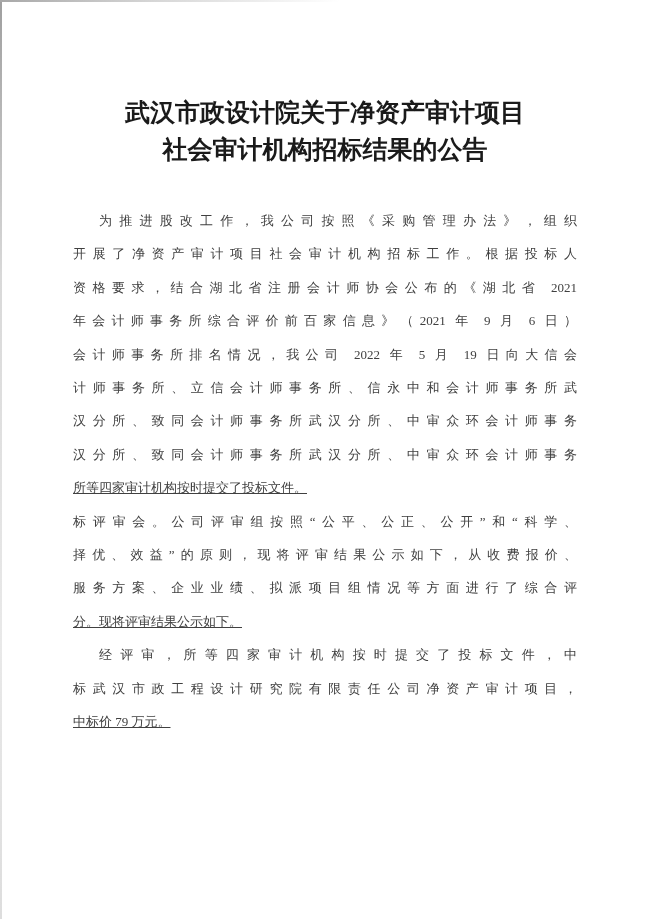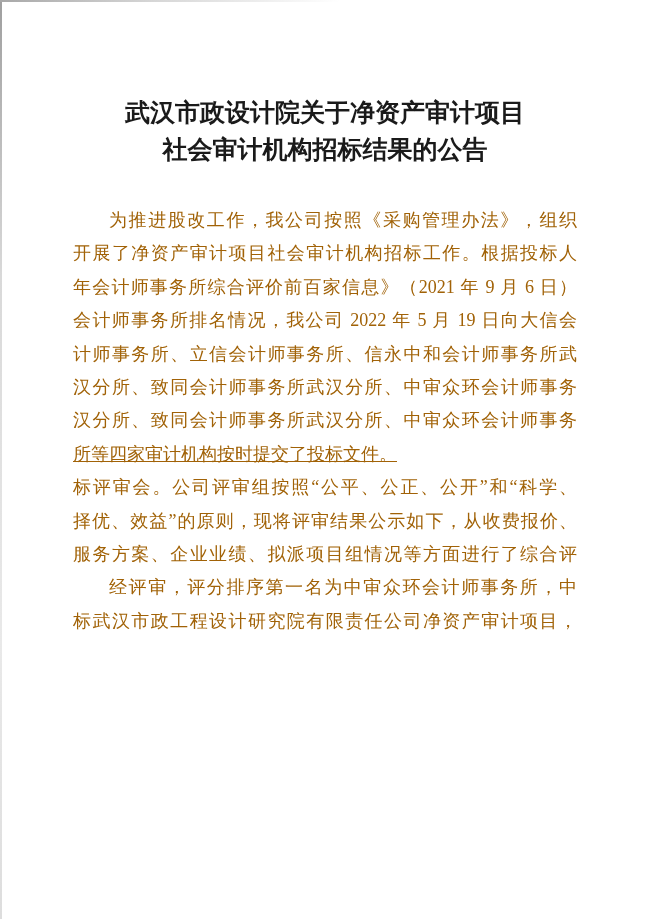--- a/index.html
+++ b/index.html
@@ -35,22 +35,22 @@
     text-align: center;
     font-weight: bold;
     font-size: 25px;
     line-height: 37px;
     color: #1a1a1a;
   }
   .doc-body {
     position: absolute;
     left: 73px; top: 204px;
     width: 504px;
-    font-size: 18px;
-    color: #a16207;
+    font-size: 13px;
+    color: #404040;
   }
   .paragraph { margin: 0; padding: 0; }
   .line {
     line-height: 33.4px;
     white-space: nowrap;      
     text-align: justify;
     text-align-last: justify; 
     white-space: normal;
   }
   .line.indent { text-indent: 2em; }
@@ -68,30 +68,33 @@
 
   <div class="doc-title">
     <div>武汉市政设计院关于净资产审计项目</div>
     <div>社会审计机构招标结果的公告</div>
   </div>
 
   <div class="doc-body">
       <div class="paragraph">
         <div class="line indent">为推进股改工作，我公司按照《采购管理办法》，组织</div>
         <div class="line">开展了净资产审计项目社会审计机构招标工作。根据投标人</div>
+        <div class="line">资格要求，结合湖北省注册会计师协会公布的《湖北省 2021</div>
         <div class="line">年会计师事务所综合评价前百家信息》（2021 年 9 月 6 日）</div>
         <div class="line">会计师事务所排名情况，我公司 2022 年 5 月 19 日向大信会</div>
         <div class="line">计师事务所、立信会计师事务所、信永中和会计师事务所武</div>
         <div class="line">汉分所、致同会计师事务所武汉分所、中审众环会计师事务</div>
         <div class="line">汉分所、致同会计师事务所武汉分所、中审众环会计师事务</div>
         <div class="line para-end">所等四家审计机构按时提交了投标文件。</div>
       </div>
       <div class="paragraph">
         <div class="line">标评审会。公司评审组按照“公平、公正、公开”和“科学、</div>
         <div class="line">择优、效益”的原则，现将评审结果公示如下，从收费报价、</div>
         <div class="line">服务方案、企业业绩、拟派项目组情况等方面进行了综合评</div>
+        <div class="line para-end">分。现将评审结果公示如下。</div>
       </div>
       <div class="paragraph">
-        <div class="line indent">经评审，评分排序第一名为中审众环会计师事务所，中</div>
+        <div class="line indent">经评审，所等四家审计机构按时提交了投标文件，中</div>
         <div class="line">标武汉市政工程设计研究院有限责任公司净资产审计项目，</div>
+        <div class="line para-end">中标价 79 万元。</div>
       </div>
     </div>
 </div>
 
 </body></html>

